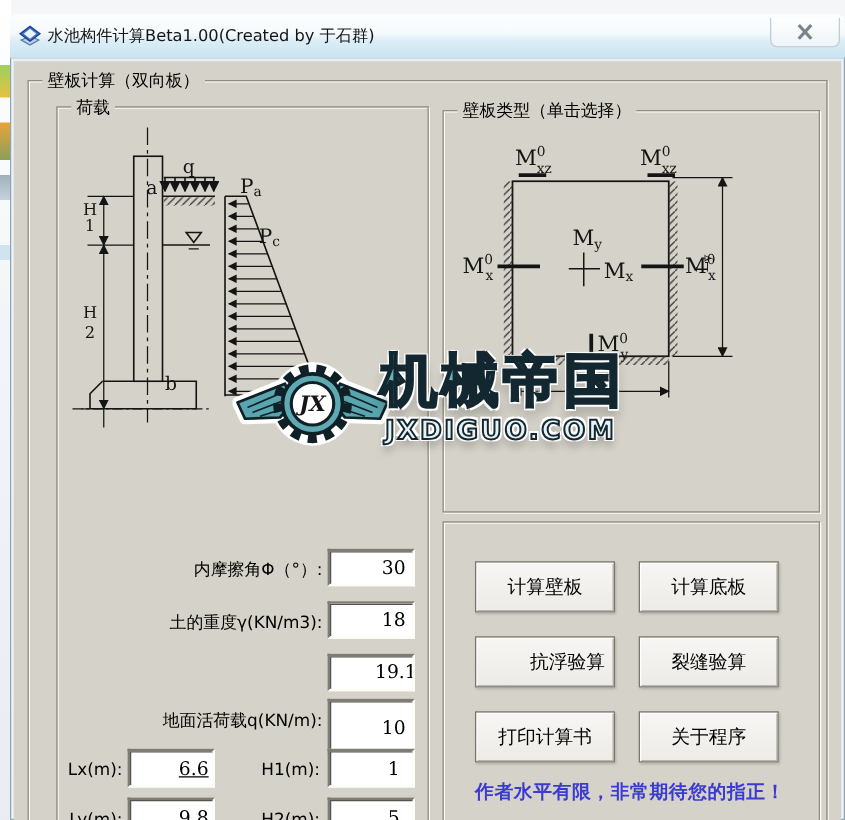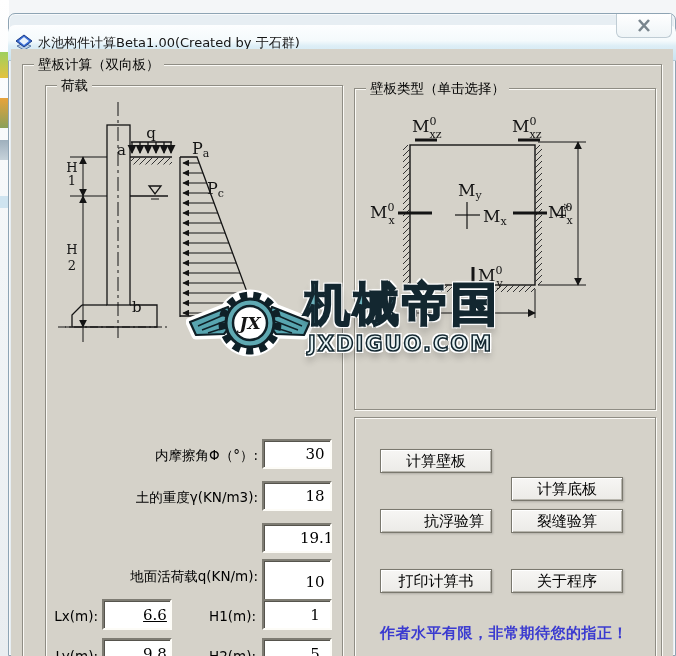--- a/index.html
+++ b/index.html
@@ -13,21 +13,21 @@
   .dicon { position:absolute; left:0; width:9px; }
   .dicon1 { top:52px;  height:26px; background:linear-gradient(180deg,#9ed05e,#e4c23f); }
   .dicon2 { top:98px;  height:30px; background:linear-gradient(180deg,#e8a33b,#8aa05a); }
   .dicon3 { top:140px; height:20px; background:linear-gradient(180deg,#9fb0bd,#c6d2da); }
   .dicon4 { top:196px; height:12px; background:#cfe4f0; }
 
   
   .window { position:absolute; left:8px; top:13px; width:668px; height:643px;
             border:1px solid #8ea4b4; border-radius:7px 7px 0 0;
             background:#e7eef3; box-shadow:inset 0 0 0 1px rgba(255,255,255,.65); }
-  .titlebar { position:absolute; left:8px; top:25px; width:668px; height:36px;
+  .titlebar { position:absolute; left:8px; top:11px; width:668px; height:36px;
               border-radius:7px 7px 0 0;
               background:linear-gradient(180deg,#fdfeff 0%,#f4fafc 45%,#ddeef6 60%,#c9e4f1 100%);
               border-bottom:1px solid #b3c8d4; display:flex; align-items:center; padding-left:7px; }
   .title-text { font-size:13px; color:#151515; margin-left:5px; white-space:nowrap; }
   .close-btn { position:absolute; top:14px; right:4px; width:56px; height:24px;
                background:linear-gradient(180deg,#ffffff,#eef4f7);
                border:1px solid #bfccd4; border-top:none; border-radius:0 0 6px 6px;
                display:flex; align-items:center; justify-content:center; cursor:pointer; }
   .client { position:absolute; left:11px; top:49px; width:662px; height:607px; background:#d5d2c9; }
 
@@ -38,21 +38,21 @@
                 padding:0 4px; font-size:13.5px; color:#000; white-space:nowrap; }
 
   
   .flabel { position:absolute; font-size:13.5px; color:#000; text-align:right; white-space:nowrap; }
   .tbox { position:absolute; background:#ffffff; text-align:center;
           font-family:"DejaVu Serif","Liberation Serif",serif; font-size:15px; color:#000;
           border:2px solid; border-color:#7e7c73 #fdfcf7 #fdfcf7 #7e7c73;
           box-shadow:inset 1px 1px 0 #56544d; outline:none;padding-left:36px; }
 
   
-  .btn { position:absolute; width:112px; height:24px; font-size:15px; color:#000;
+  .btn { position:absolute; width:112px; height:41px; font-size:15px; color:#000;
          font-family:"DejaVu Sans","Liberation Sans",sans-serif;
          background:linear-gradient(180deg,#f7f6f4,#ecebe7);
          border:1px solid #7a786e;
          box-shadow:inset 1px 1px 0 #ffffff, inset -1px -1px 0 #b8b6ae, 1px 1px 2px rgba(0,0,0,.18);
          display:flex; align-items:center; justify-content:center; cursor:pointer; }
 
   .note { position:absolute; left:380px; top:624px; width:250px;
           font-size:15px; font-weight:bold; color:#3b3bd0; letter-spacing:.5px; white-space:nowrap; }
 
   
@@ -253,21 +253,21 @@
   <input class="tbox" style="left: 102px; top: 599px; width: 70px; height: 31px; text-decoration: underline;" value="6.6">
   <div class="flabel" style="left:150px;top:608px;width:106px;">H1(m):</div>
   <input class="tbox" style="left: 262px; top: 599px; width: 70px; height: 31px;" value="1">
 
   <div class="flabel" style="left:45px;top:648px;width:53px;">Ly(m):</div>
   <input class="tbox" style="left: 102px; top: 638px; width: 70px; height: 31px;" value="9.8">
   <div class="flabel" style="left:150px;top:648px;width:106px;">H2(m):</div>
   <input class="tbox" style="left: 262px; top: 638px; width: 70px; height: 31px;" value="5">
 
   <button class="btn" style="left:380px;top:449px;">计算壁板</button>
-  <button class="btn" style="left:511px;top:449px;margin-top:28px;">计算底板</button>
+  <button class="btn" style="left:511px;top:449px;">计算底板</button>
   <button class="btn" style="left:380px;top:509px;padding-left:36px;">抗浮验算</button>
   <button class="btn" style="left:511px;top:509px;">裂缝验算</button>
   <button class="btn" style="left:380px;top:569px;">打印计算书</button>
   <button class="btn" style="left:511px;top:569px;">关于程序</button>
 
   <div class="note">作者水平有限，非常期待您的指正！</div>
 
   <div class="watermark">
     <svg width="128" height="86" viewBox="0 0 128 86">
 

